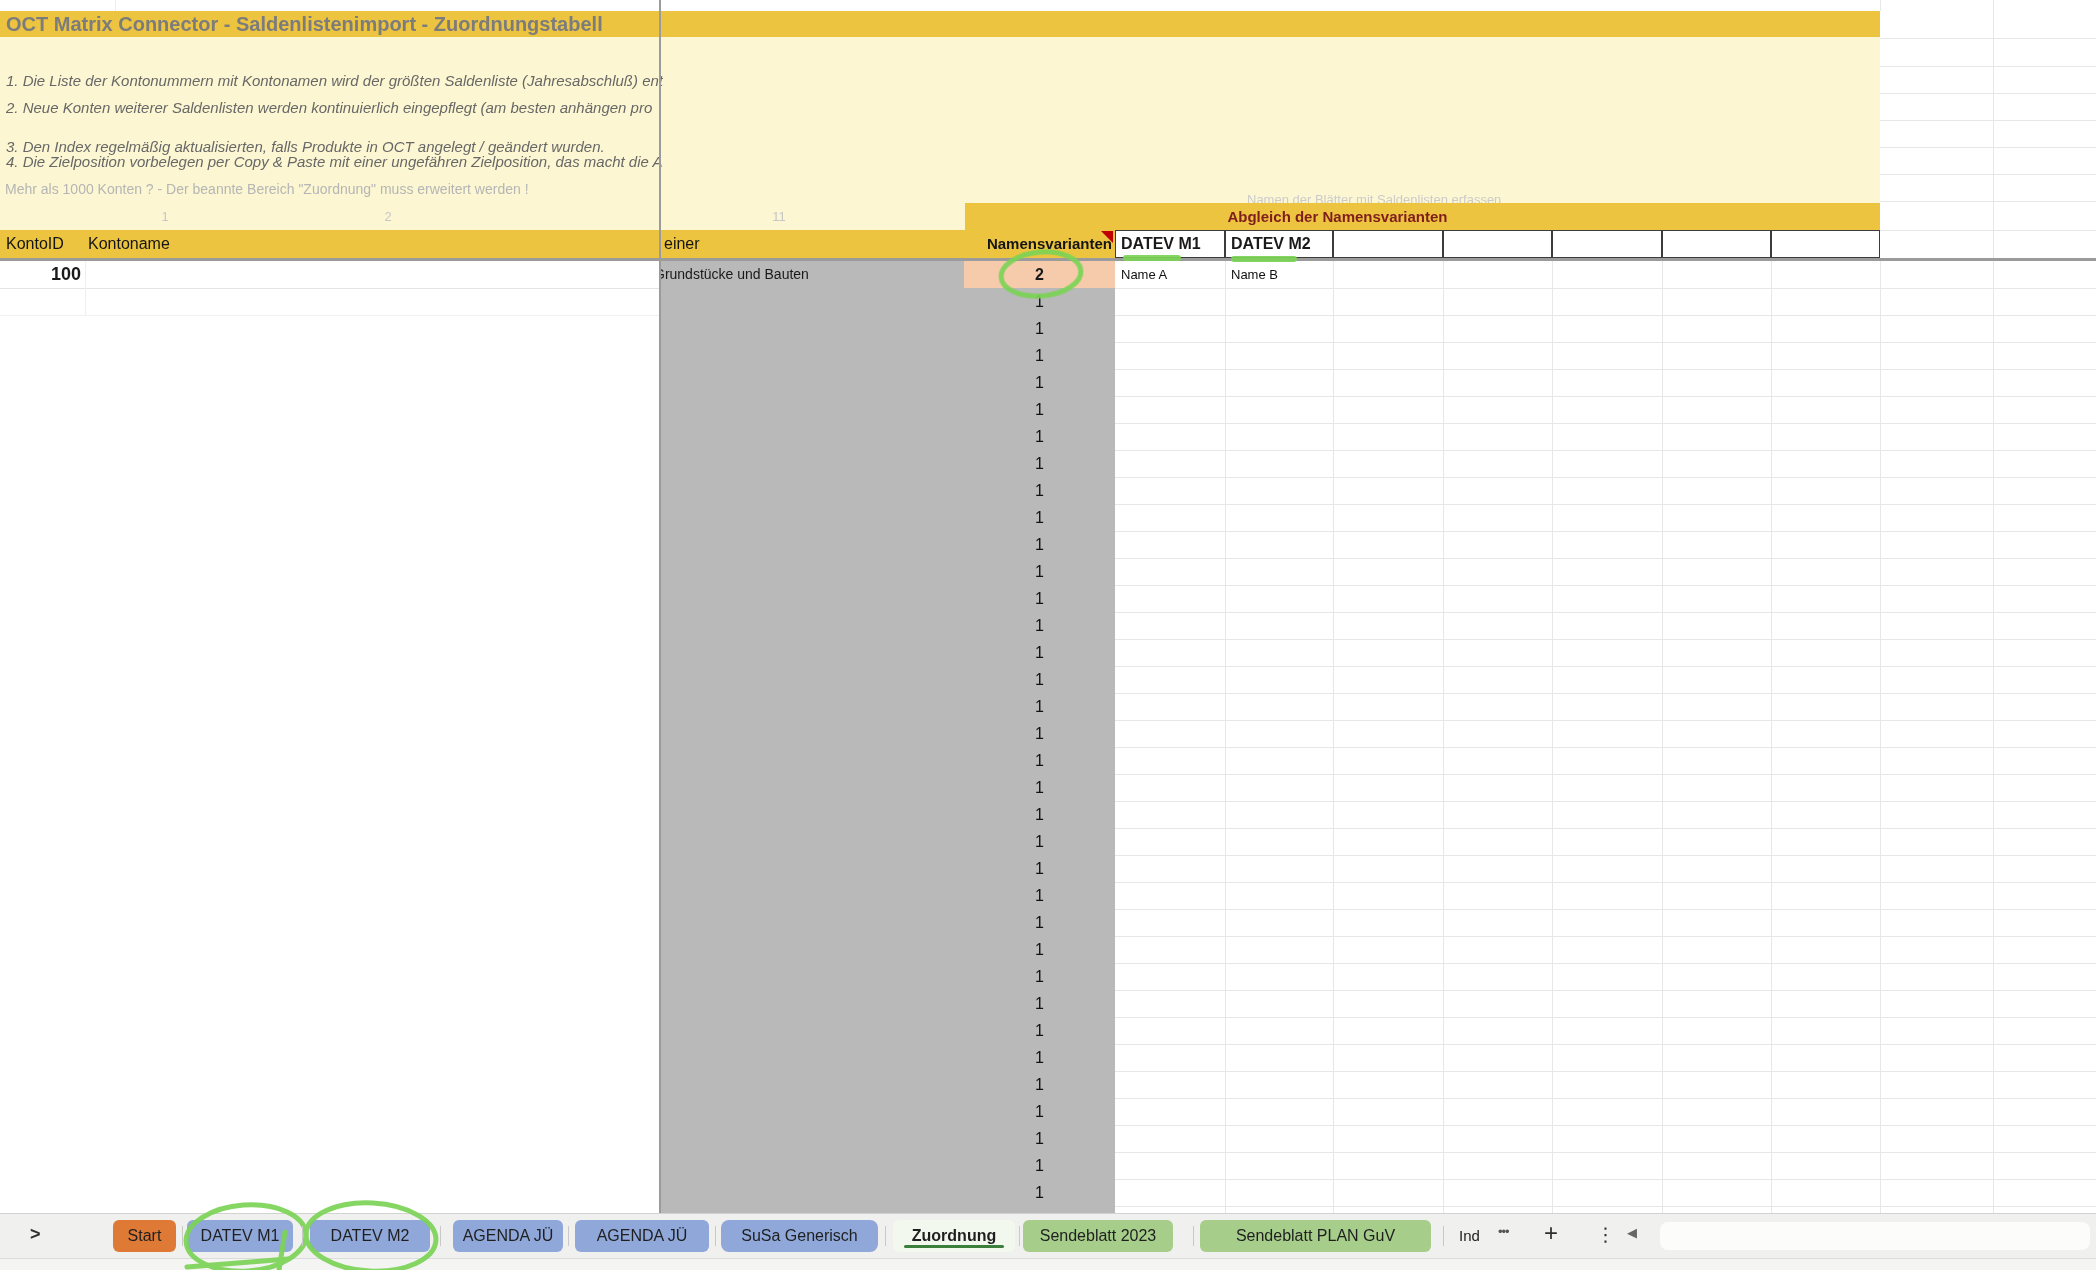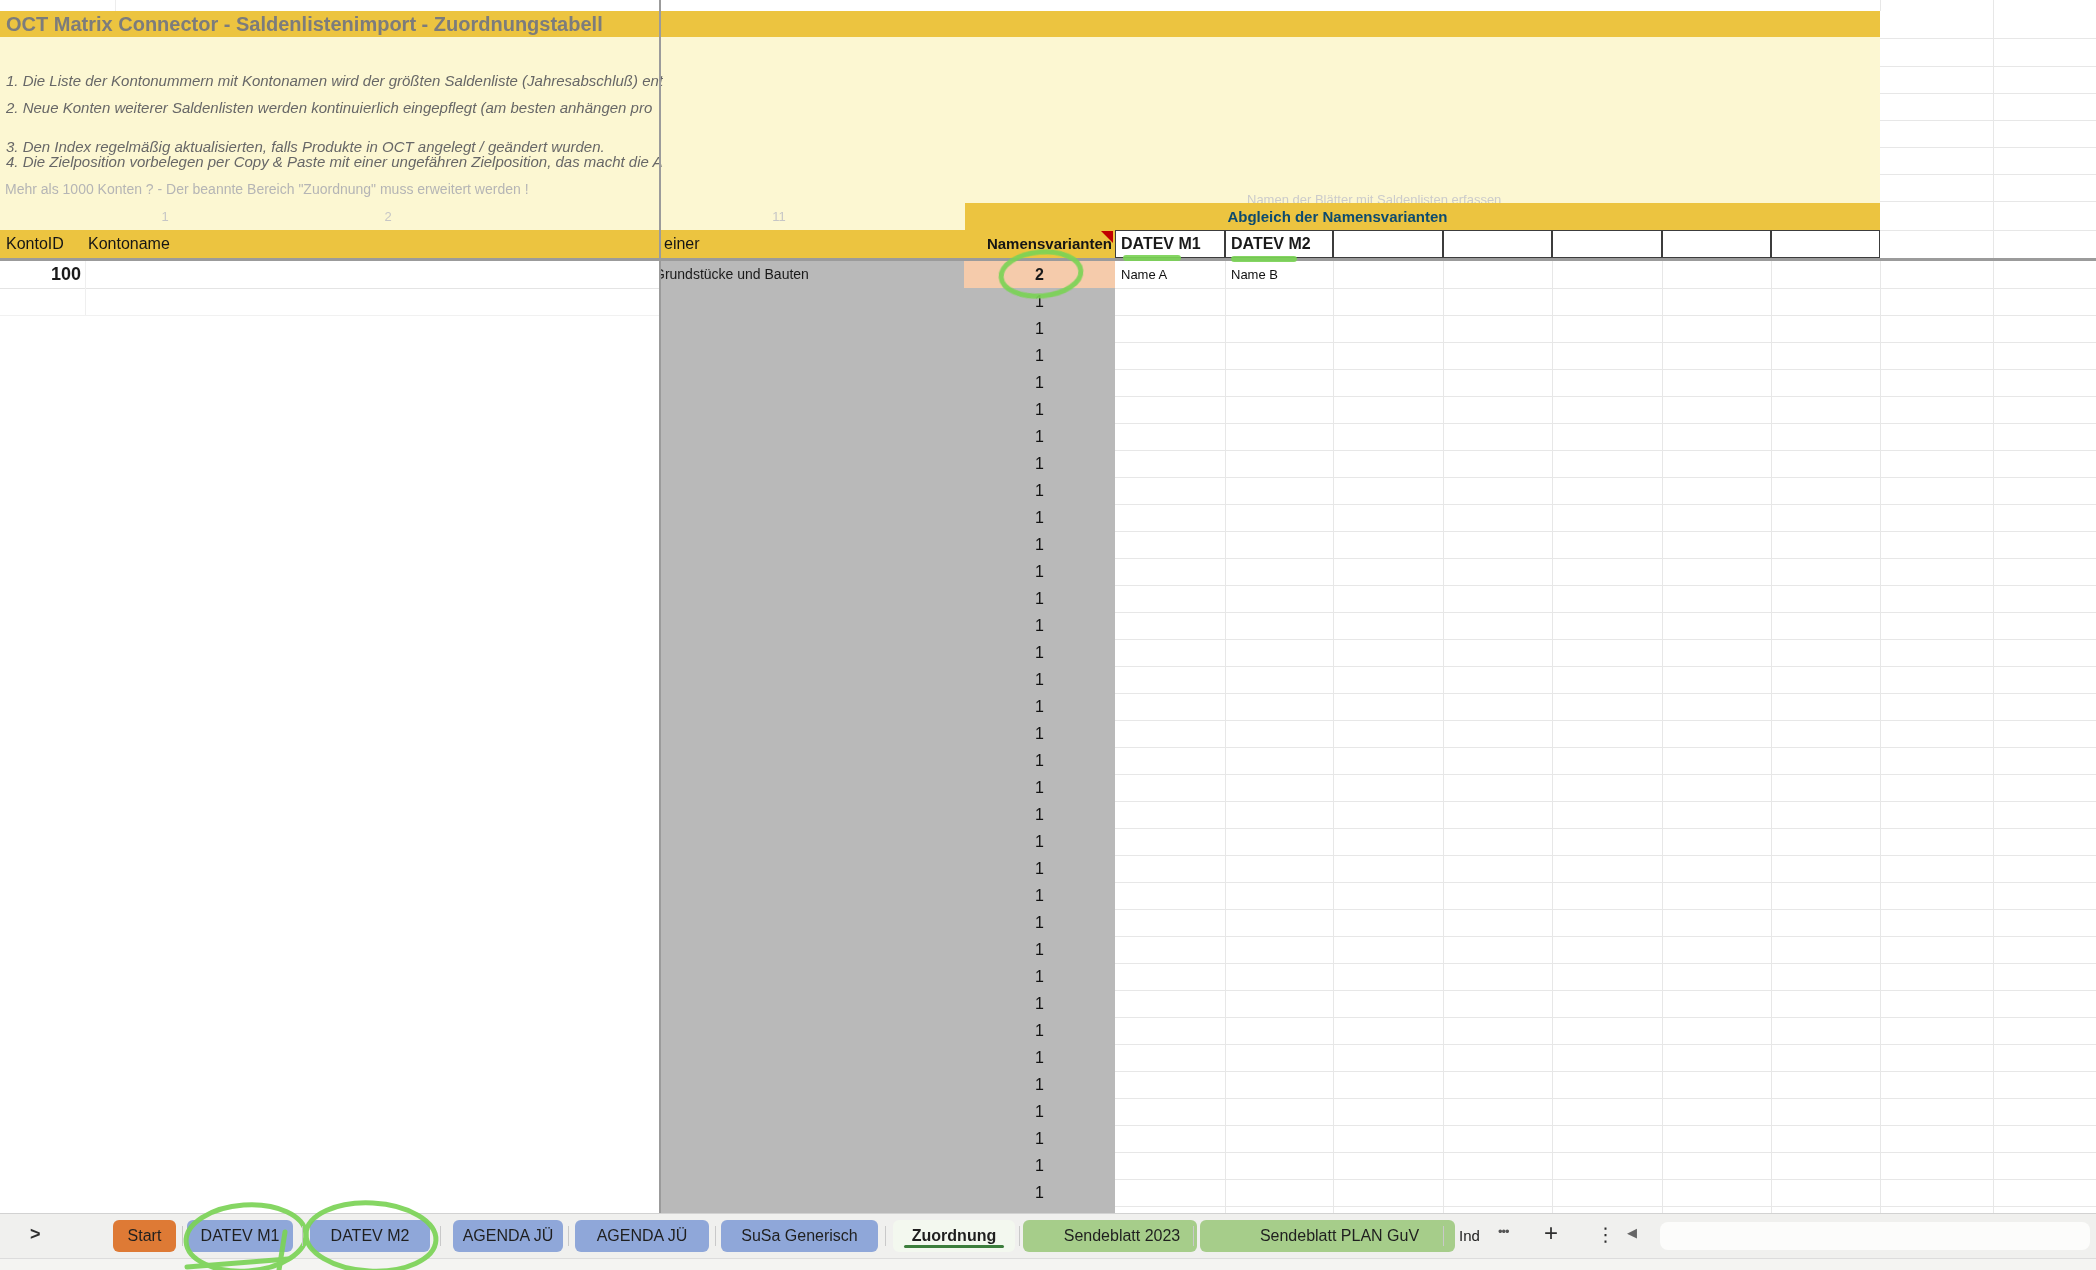--- a/index.html
+++ b/index.html
@@ -16,21 +16,21 @@
     font-size:20px;font-weight:600;color:#7c7c7c;line-height:26px;padding-left:6px;box-sizing:border-box;}
   
   .yellowblock{left:0;top:37px;width:1880px;height:193px;background:var(--paleyellow);}
   .instr{white-space:nowrap;overflow:hidden;width:657px;height:20px;line-height:20px;
     font-size:15px;font-style:italic;color:#676767;}
   .warn{font-size:14px;color:#b5b5b5;white-space:nowrap;}
   .hintright{font-size:13px;color:#cbcbcb;white-space:nowrap;}
   .marker{font-size:13px;color:#c6c6c6;text-align:center;}
   
   .band{left:965px;top:203px;width:915px;height:27px;background:var(--gold);
-    line-height:27px;text-align:center;font-size:15px;font-weight:600;color:#0c4a6e;}
+    line-height:27px;text-align:center;font-size:15px;font-weight:600;color:#7f1d1d;}
   .band span{display:inline-block;margin-right:170px;}
   
   .hdr-gold{left:0;top:230px;width:1115px;height:28px;background:var(--gold);}
   .hcell{top:230px;height:28px;line-height:28px;font-size:16px;font-weight:400;color:#151515;white-space:nowrap;}
   .hcell-white{top:230px;height:28px;line-height:26px;background:#fff;border:1px solid #3c3c3c;
     box-sizing:border-box;font-size:16px;font-weight:600;padding-left:5px;white-space:nowrap;}
   .redtri{left:1101px;top:231px;width:0;height:0;border-top:12px solid #c00000;border-left:12px solid transparent;}
   
   .freeze-h{left:0;top:258px;width:2096px;height:3px;background:#9b9b9b;}
   .freeze-v{left:659px;top:0;width:2px;height:1213px;background:#9b9b9b;}
@@ -46,21 +46,21 @@
   .one{height:27px;line-height:27px;text-align:center;font-size:16px;color:#111;}
   .gl{background:#e7e7e7;}
   .gl-soft{background:#ededed;}
   
   .tabbar{left:0;top:1213px;width:2096px;height:45px;background:#f0f0ee;border-top:1px solid #d2d2d2;box-sizing:border-box;}
   .statusstrip{left:0;top:1258px;width:2096px;height:12px;background:#f4f4f2;border-top:1px solid #dcdcdc;box-sizing:border-box;}
   .tab{position:absolute;top:1220px;height:32px;border-radius:6px;line-height:32px;text-align:center;
     font-size:16px;color:#1f1f1f;white-space:nowrap;overflow:hidden;}
   .tab.orange{background:var(--tab-orange);}
   .tab.blue{background:var(--tab-blue);}
-  .tab.green{background:var(--tab-green);padding-left:24px;}
+  .tab.green{background:var(--tab-green);}
   .tab.active{background:#f3f8ef;font-weight:700;}
   .tab.active .ul{position:absolute;left:50%;transform:translateX(-50%);bottom:4px;width:100px;height:3px;
     border-radius:2px;background:var(--active-underline);}
   .tabsep{position:absolute;top:1226px;width:1px;height:20px;background:#c9c9c9;}
   .navglyph{position:absolute;color:#2e2e2e;}
   .scrollthumb{left:1660px;top:1222px;width:430px;height:28px;background:#fcfcfb;border-radius:8px;}
   svg.anno{position:absolute;left:0;top:0;pointer-events:none;}
 </style>
 </head>
 <body>
@@ -209,21 +209,21 @@
   <div class="abs freeze-h"></div>
 
   <div class="abs tabbar"></div>
   <div class="abs navglyph" style="left:30px;top:1224px;font-size:18px;font-weight:600;">&gt;</div>
 
   <div class="tab orange" style="left:113px;width:63px;">Start</div>
   <div class="tab blue" style="left:187px;width:106px;">DATEV M1</div>
   <div class="tab blue" style="left:310px;width:120px;">DATEV M2</div>
   <div class="tab blue" style="left:453px;width:110px;">AGENDA JÜ</div>
   <div class="tab blue" style="left:575px;width:134px;">AGENDA JÜ</div>
-  <div class="tab blue" style="left:721px;width:157px;">SuSa Generisch</div>
+  <div class="tab blue" style="left:721px;width:157px;border-radius:8px;">SuSa Generisch</div>
   <div class="tab active" style="left:893px;width:122px;"><span>Zuordnung</span><span class="ul"></span></div>
   <div class="tab green" style="left:1023px;width:150px;">Sendeblatt 2023</div>
   <div class="tab green" style="left:1200px;width:231px;">Sendeblatt PLAN GuV</div>
   <div class="abs" style="left:1459px;top:1220px;width:34px;height:32px;line-height:32px;font-size:15px;color:#222;overflow:hidden;white-space:nowrap;">Ind</div>
   <div class="abs navglyph" style="left:1498px;top:1224px;font-size:13px;letter-spacing:-1px;color:#555;">•••</div>
   <div class="abs navglyph" style="left:1544px;top:1219px;font-size:24px;font-weight:300;">+</div>
   <div class="abs navglyph" style="left:1596px;top:1223px;font-size:19px;">⋮</div>
   <div class="abs navglyph" style="left:1627px;top:1225px;font-size:13px;color:#666;">◀</div>
   <div class="abs scrollthumb"></div>
 

